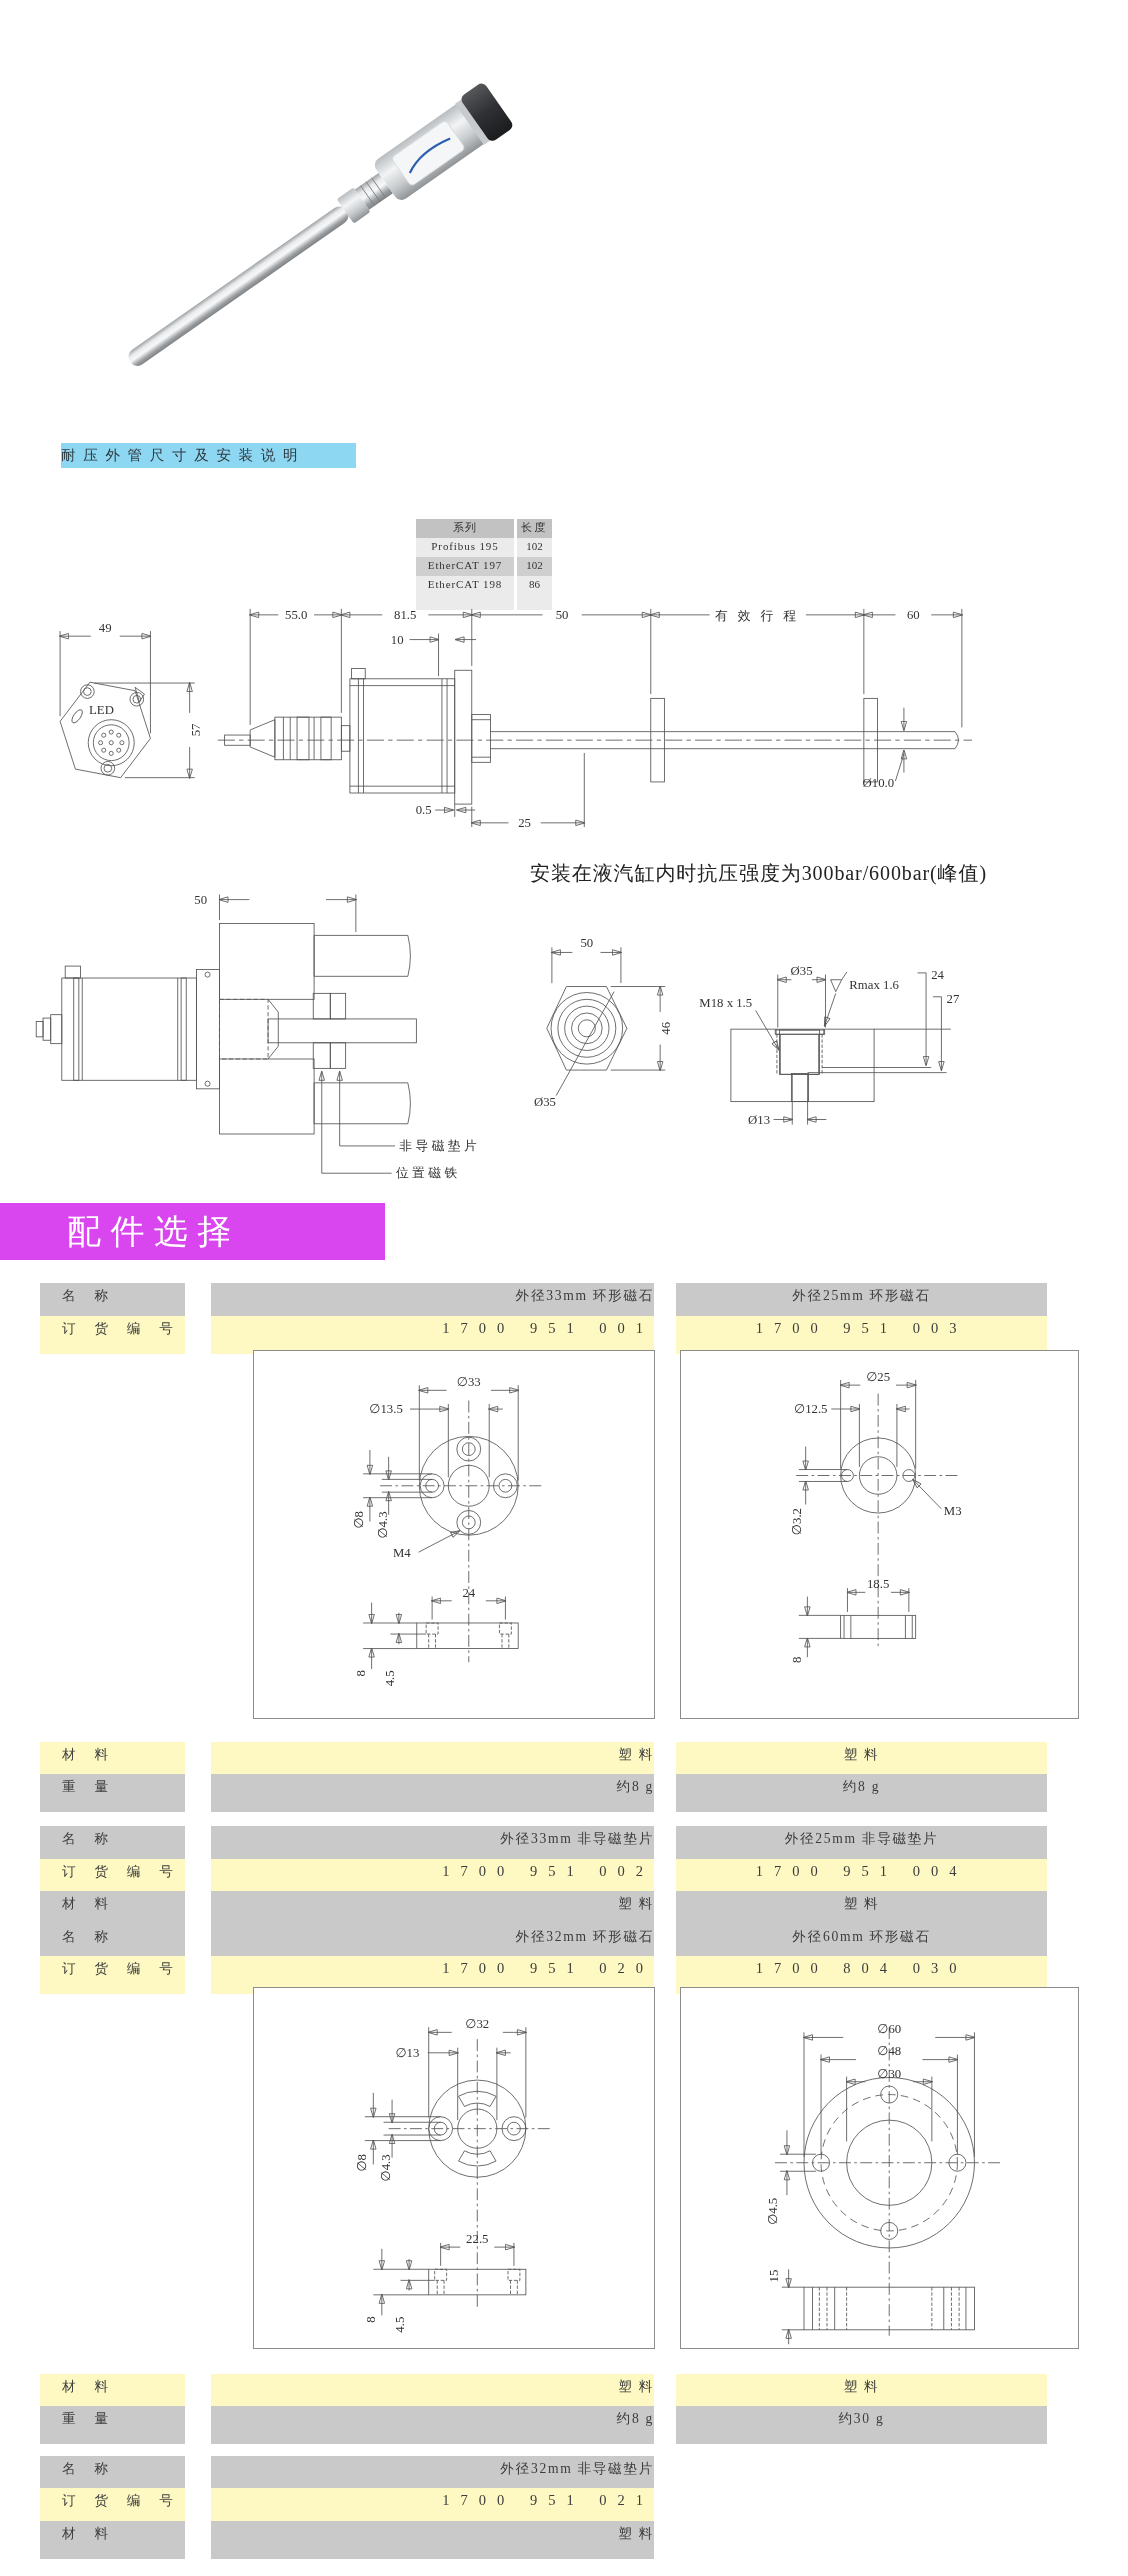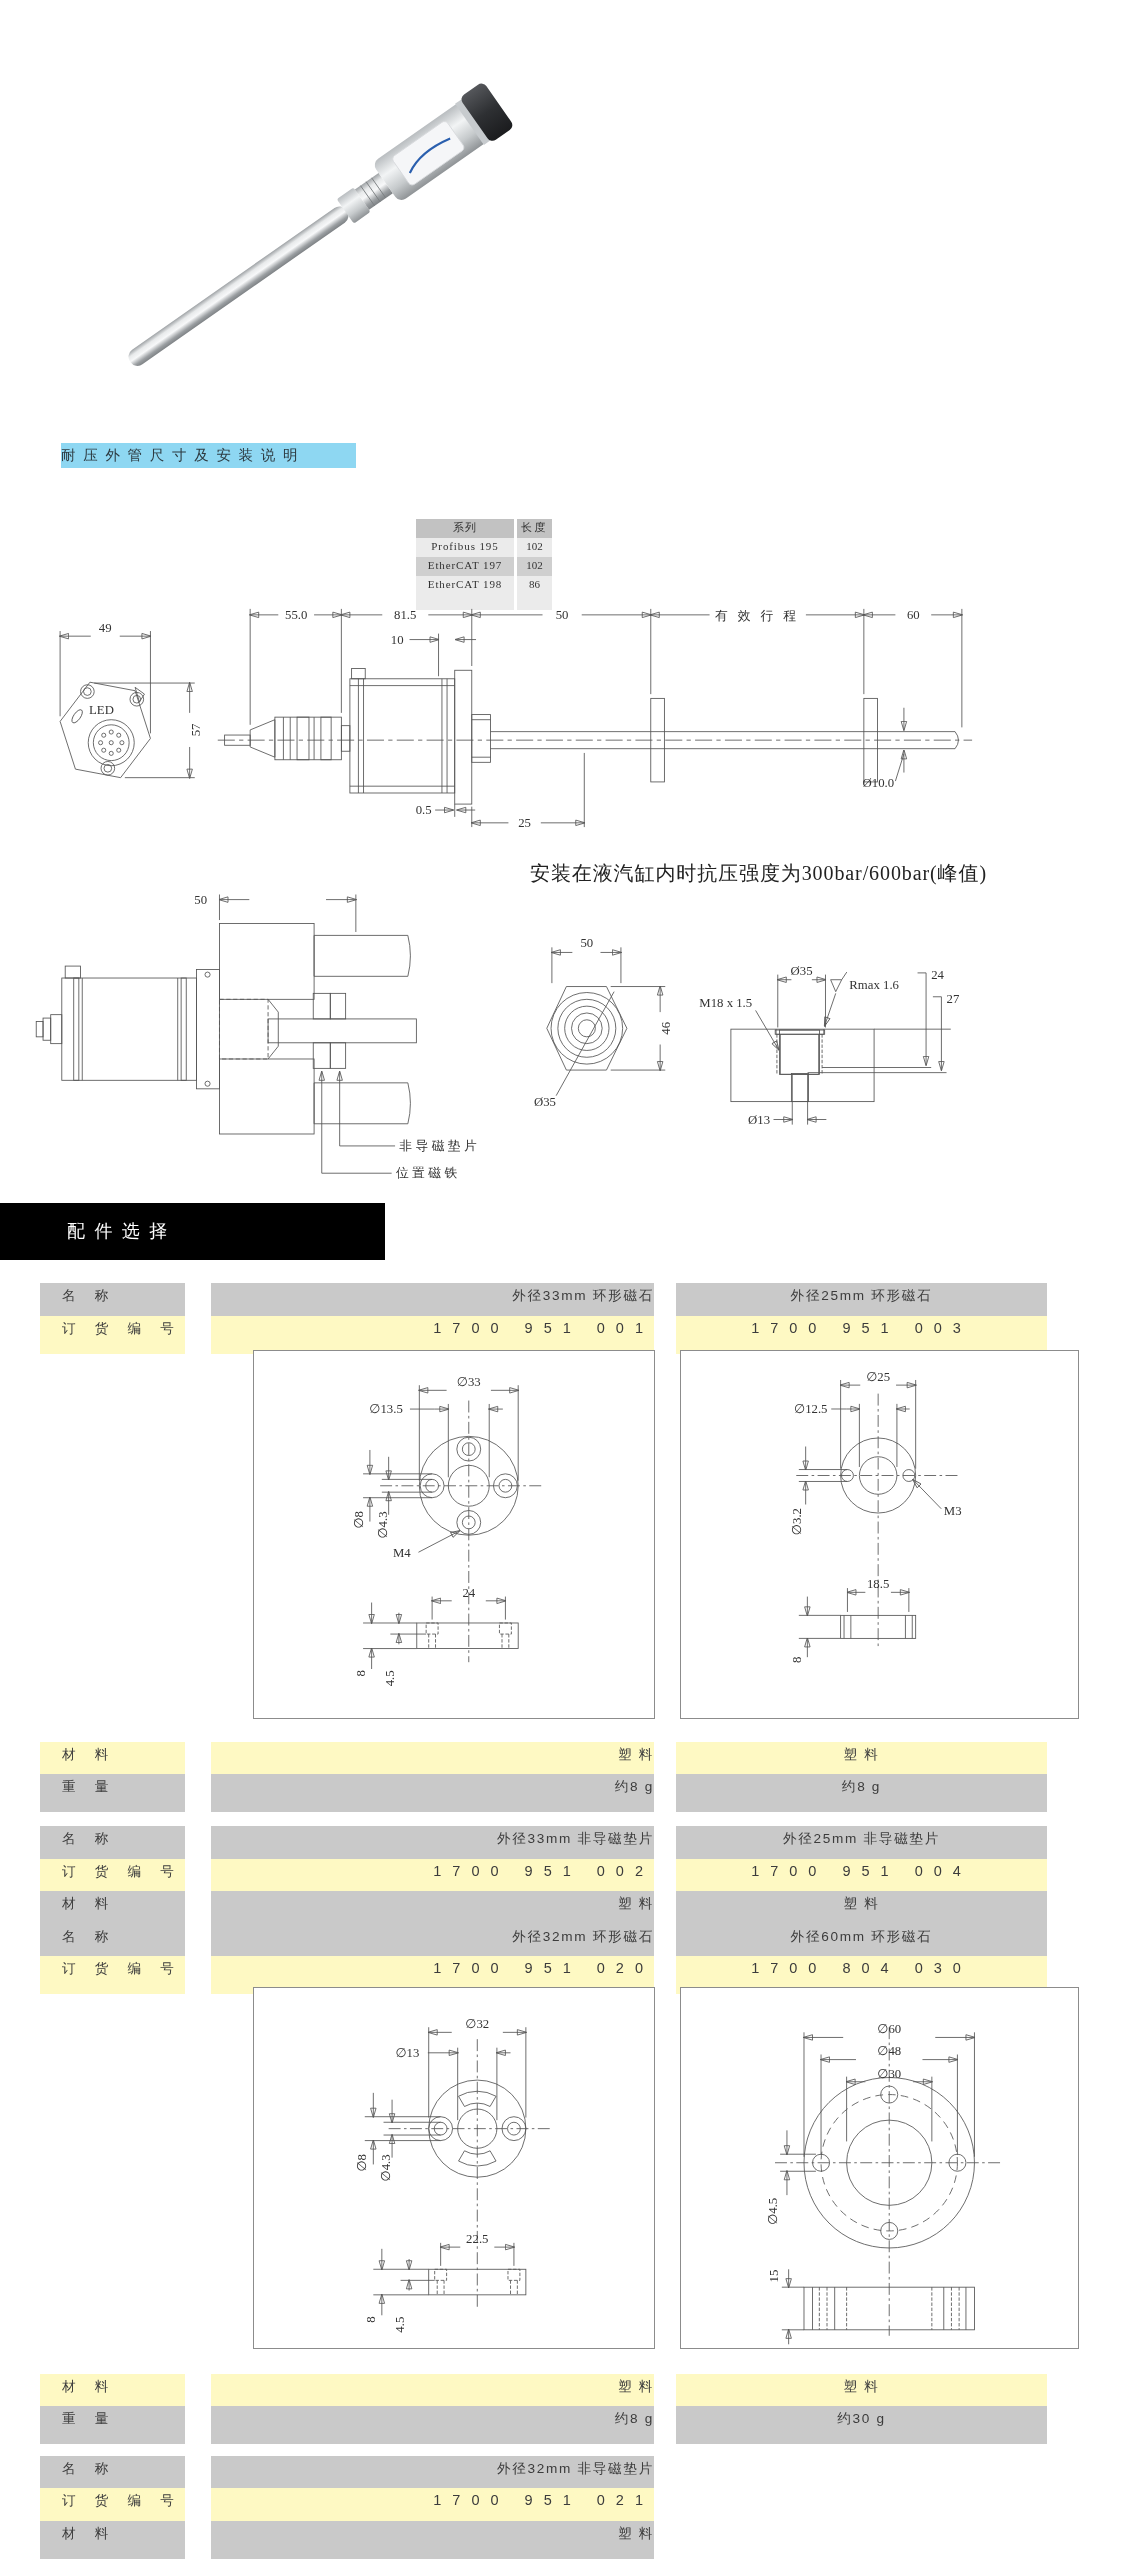--- a/index.html
+++ b/index.html
@@ -1,27 +1,27 @@
 <!DOCTYPE html>
 <html style="font-size:13.6px"><head>
 <meta charset="utf-8">
 <style>
   html,body{margin:0;padding:0;background:#fff}
   #page{position:relative;width:1128px;height:2576px;background:#fff;overflow:hidden;font-family:"Liberation Sans",sans-serif}
   .abs{position:absolute}
   .banner1{left:0;top:2.6px;width:375px;height:55px;background:#18a8e0;color:#fff;font-size:32px;font-weight:bold;letter-spacing:12px;line-height:55px;padding-left:72px;box-sizing:border-box;font-family:"Liberation Sans",sans-serif}
-  .banner2{left:0;top:1203px;width:385px;height:57px;background:#000000;color:#fff;font-size:18px;letter-spacing:9.4px;line-height:57px;padding-left:67px;box-sizing:border-box;font-family:"Liberation Serif",serif}
+  .banner2{left:0;top:1203px;width:385px;height:57px;background:#d946ef;color:#fff;font-size:34px;letter-spacing:9.4px;line-height:57px;padding-left:67px;box-sizing:border-box;font-family:"Liberation Serif",serif}
   .sub1{left:61px;top:443px;width:295px;height:25px;background:#8ed7f2;color:#2d3a40;font-size:14.5px;letter-spacing:7.7px;line-height:25px;box-sizing:border-box;font-family:"Liberation Serif",serif}
   .note{left:530px;top:860px;font-size:20px;color:#222;letter-spacing:0.9px;font-family:Liberation Serif, serif}
   .st{height:34px;line-height:16px;text-align:center;font-size:11px;color:#333;font-family:"Liberation Serif",serif}
   .sth{background:#c2c2c2;letter-spacing:2.6px}
   .str0{background:#ebebeb}.str1{background:#cfcfcf}
   .stc1{left:416px;width:98px;letter-spacing:0.9px}
   .stc2{left:517px;width:35px}
-  .cell{height:38px;line-height:25px;font-size:13.6px;color:#3c3c3c;font-family:Liberation Sans, sans-serif;white-space:pre}
+  .cell{height:38px;line-height:25px;font-size:13.6px;color:#3c3c3c;font-family:Liberation Serif, serif;white-space:pre}
   .lab{left:40px;width:145px;padding-left:22px;letter-spacing:7.7px;box-sizing:border-box}
   .vl{left:211px;width:443px;text-align:right;letter-spacing:1.7px}
   .vr{left:676px;width:371px;text-align:center;letter-spacing:1.7px}
   .ord{letter-spacing:11px;font-size:14.5px}
   .dark{background:#c9c9c9}.light{background:#fef9c3}
   .dbox{border:0.9px solid #8c8c8c;background:#fff}
   .dwg line,.dwg path,.dwg rect,.dwg circle,.dwg ellipse,.dwg polyline,.dwg polygon{stroke:#555;stroke-width:1;fill:none}
   .dwg text{font-family:"Liberation Serif",serif;font-size:15px;fill:#333;stroke:none}
   .dwg .cn{letter-spacing:4px}
 </style>

